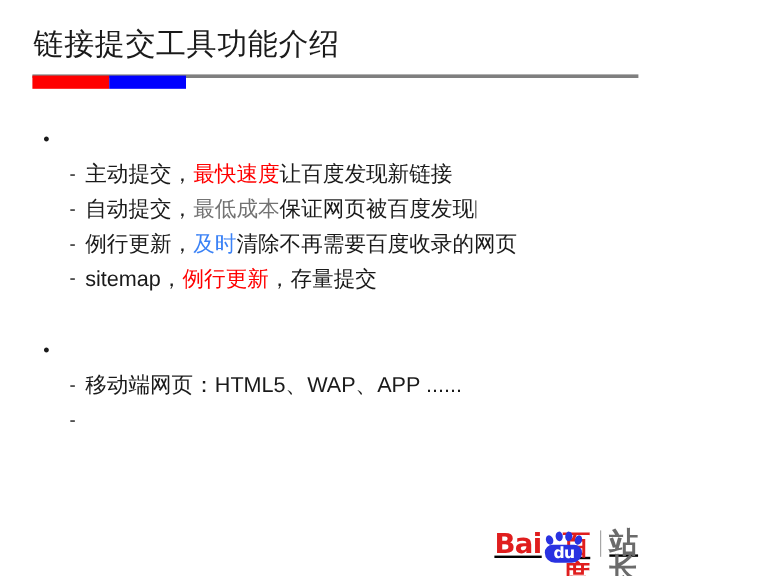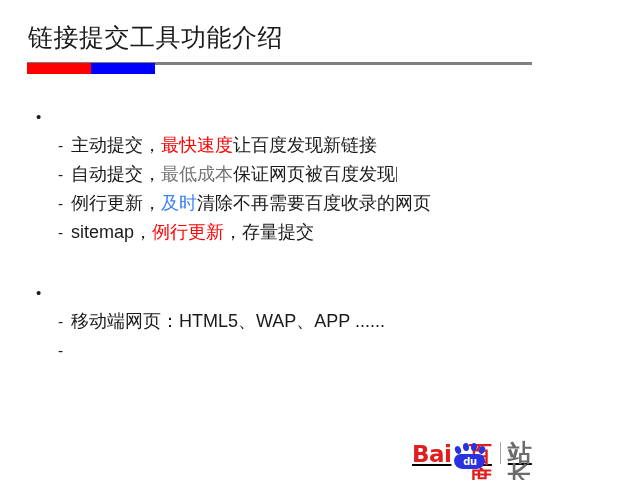--- a/index.html
+++ b/index.html
@@ -164,21 +164,21 @@
   .paw-pad {
     position: absolute;
     left: 2px;
     top: 12px;
     width: 31px;
     height: 15px;
     background: #2932e1;
     border-radius: 7px 7px 9px 9px;
     color: #ffffff;
     font-family: "DejaVu Sans", sans-serif;
-    font-size: 10px;
+    font-size: 13px;
     font-weight: bold;
     line-height: 15px;
     text-align: center;
     letter-spacing: -0.5px;
   }
   .logo-cn {
     font-size: 23px;
     font-weight: bold;
     color: #e01e1e;
     line-height: 25px;

